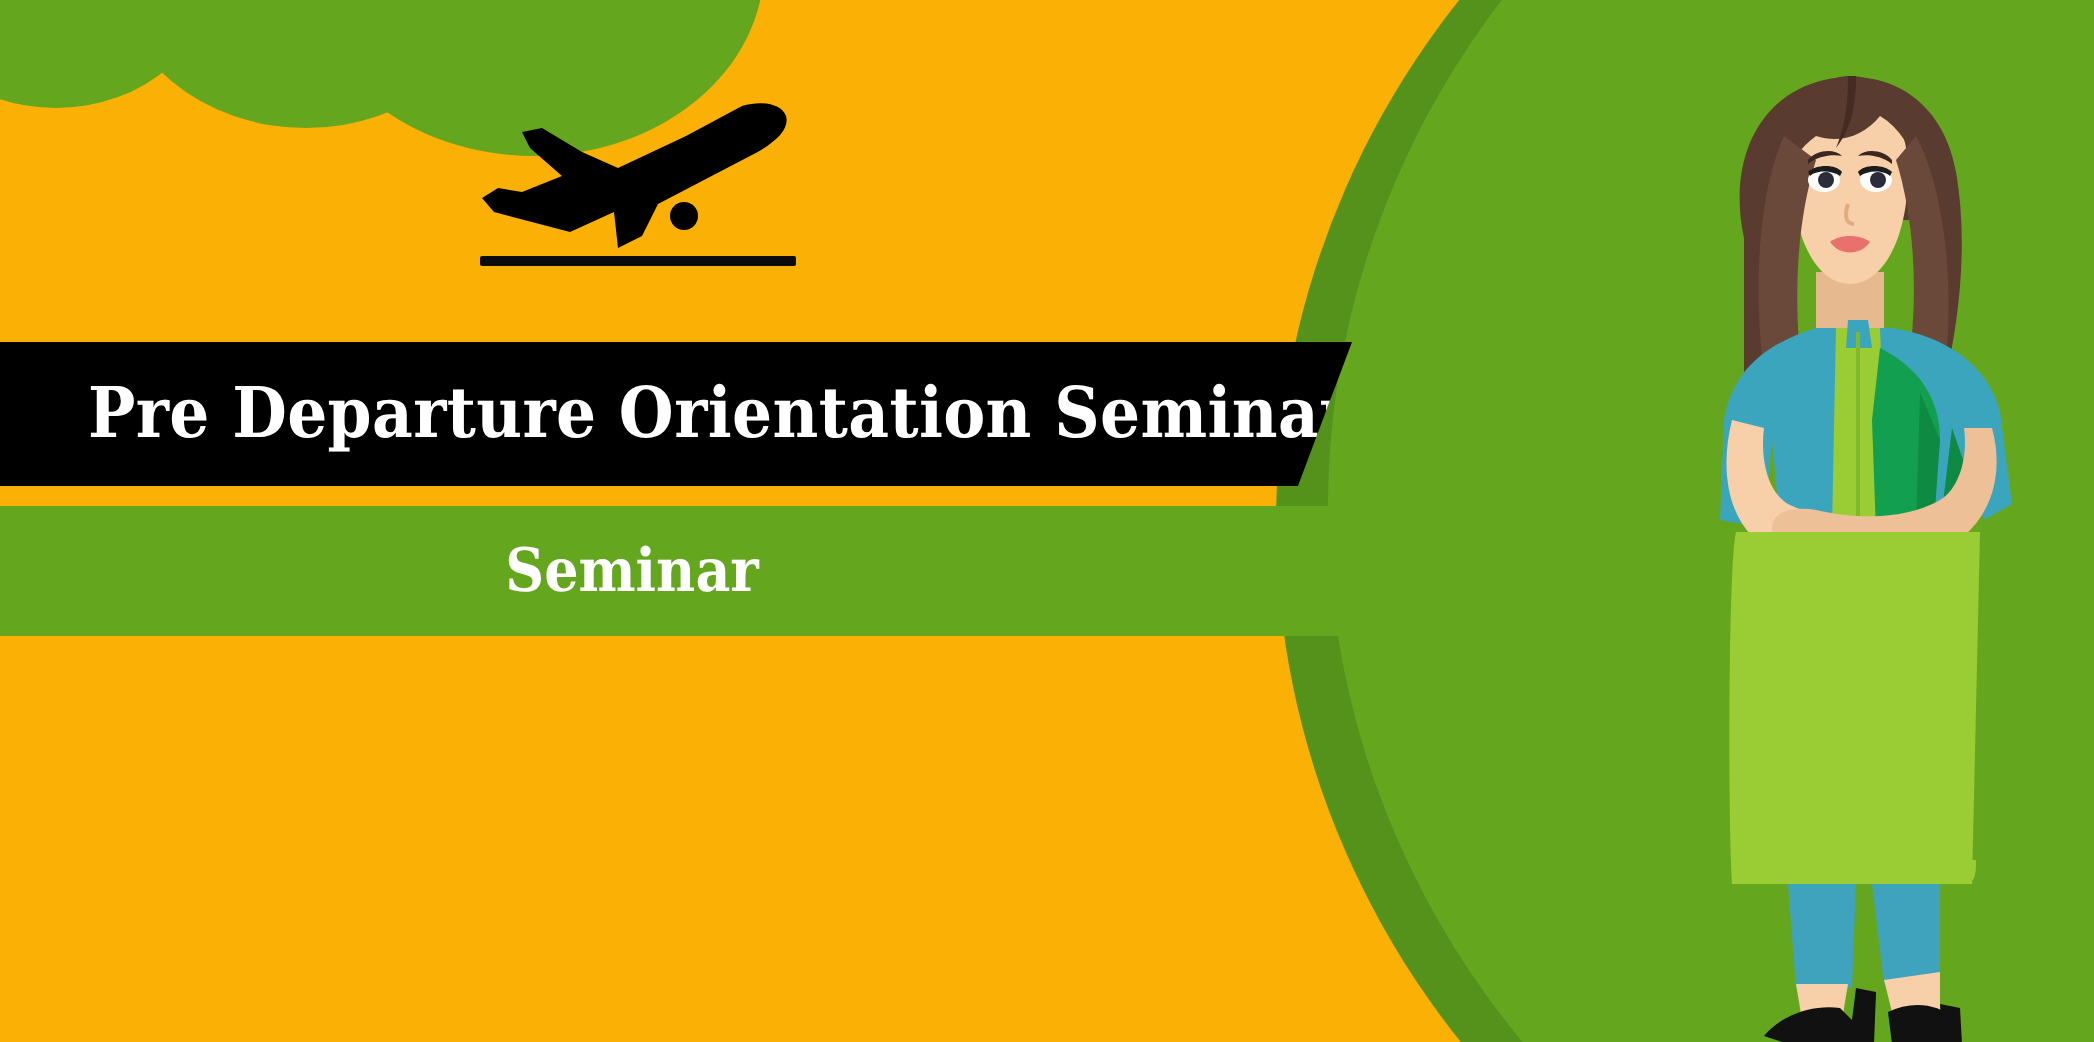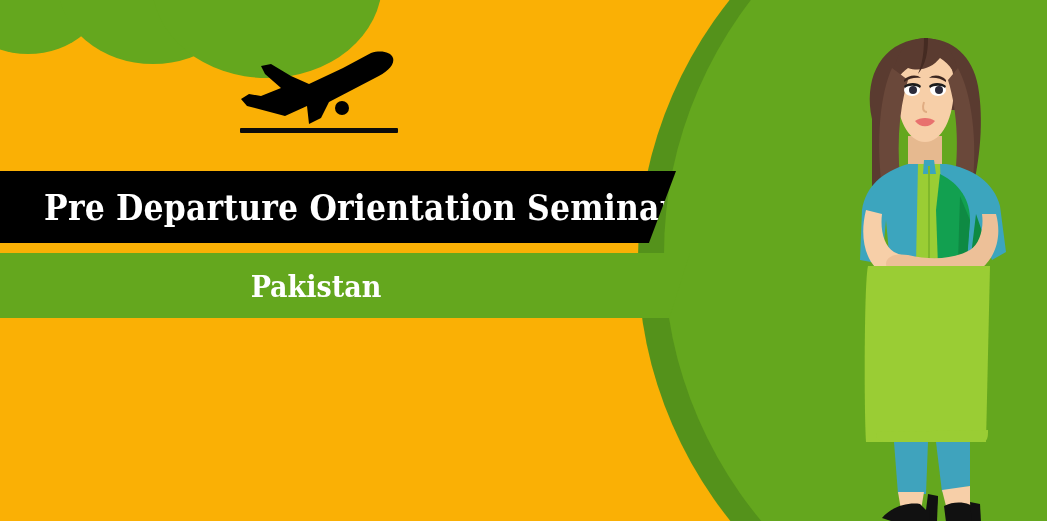--- a/index.html
+++ b/index.html
@@ -111,21 +111,21 @@
       </g>
     </svg>
   </div>
   <div class="runway"></div>
 
   <div class="band-black">
     <div class="band-text">Pre Departure Orientation Seminar</div>
   </div>
 
   <div class="band-green">
-    <div class="band-text">Pakistan</div>
+    <div class="band-text">Seminar</div>
   </div>
 
   <div class="woman">
     <svg viewBox="0 0 215 497" xmlns="http://www.w3.org/2000/svg">
 
       <path d="M52 95 C44 58 58 24 92 16 C126 9 152 28 158 62
                C164 96 160 136 152 168 C148 182 142 186 136 178
                C142 140 142 108 136 86 L70 86 C64 112 62 144 66 176
                C60 186 54 180 52 166 Z" fill="#5A3B30"></path>
 

